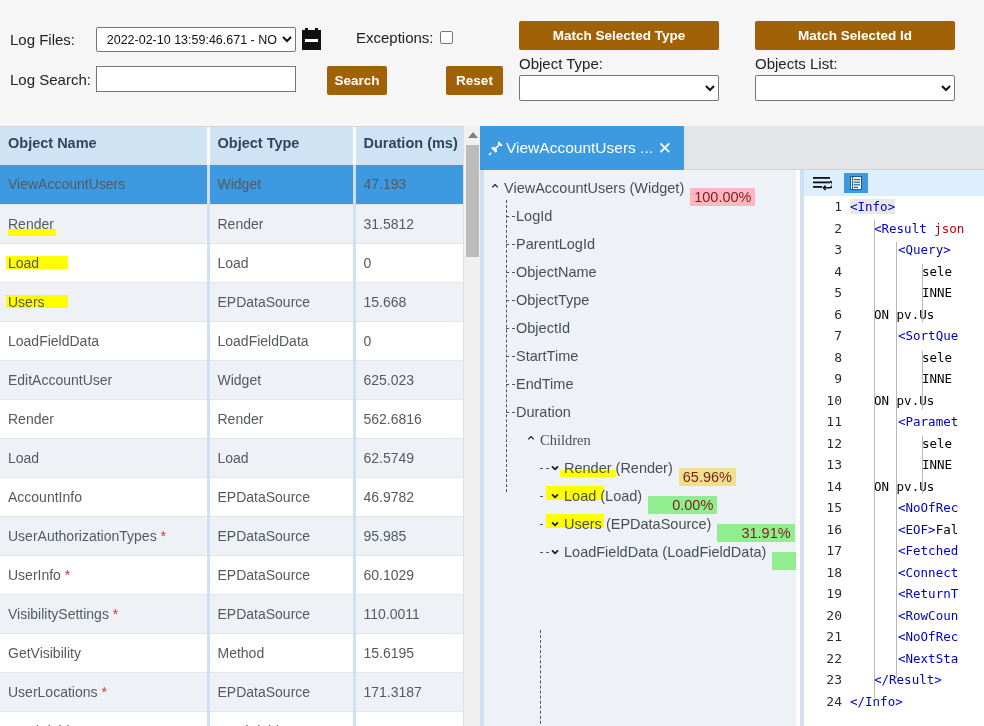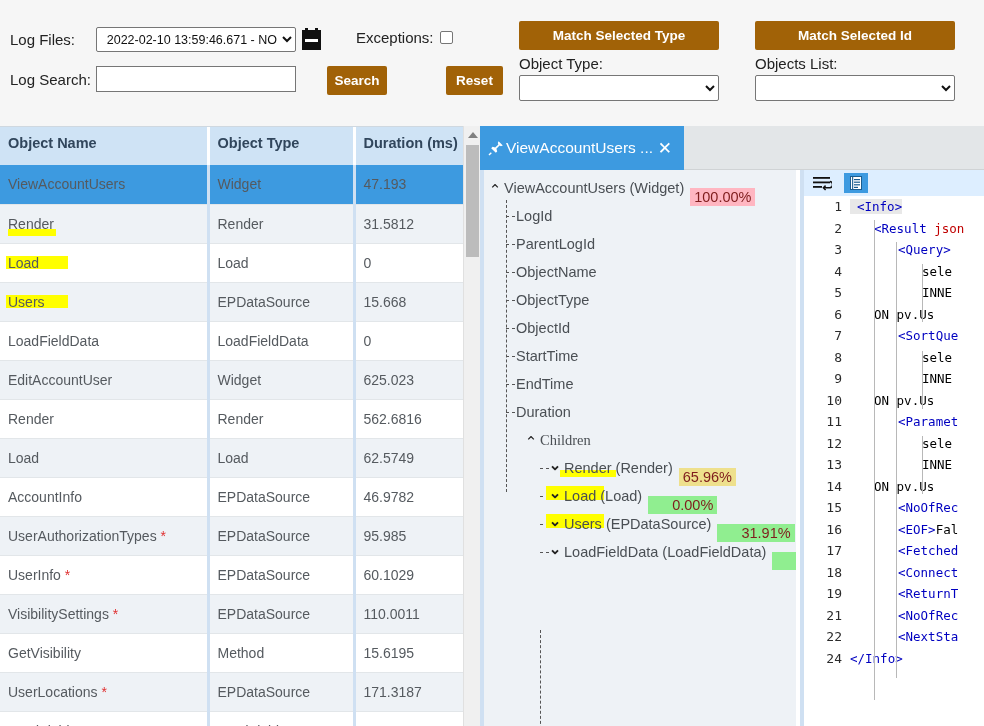--- a/index.html
+++ b/index.html
@@ -620,37 +620,39 @@
       </svg>
     </span>
   </div>
   <div id="code-body">
     <div class="iguide" style="left:70px; top:24px; height:480px;"></div>
     <div class="iguide" style="left:92px; top:46px; height:436px;"></div>
     <div class="iguide" style="left:118px; top:68px; height:58px;"></div>
     <div class="iguide" style="left:118px; top:155px; height:58px;"></div>
     <div class="iguide" style="left:118px; top:240px; height:58px;"></div>
     <div id="code-lines">
-        <div class="code-line"><span class="ln">1</span><span class="sel" style="padding-left: 7px;"><span class="tag">&lt;Info</span><span class="tag">&gt;</span><span class="plain"></span></span></div>
+        <div class="code-line"><span class="ln">1</span><span class="sel" style="padding-left: 0px;"><span class="tag">&lt;Info</span><span class="tag">&gt;</span><span class="plain"></span></span></div>
         <div class="code-line"><span class="ln">2</span><span style="padding-left: 24px;"><span class="tag">&lt;Result</span><span class="attr"> json</span></span></div>
         <div class="code-line"><span class="ln">3</span><span style="padding-left: 48px;"><span class="tag">&lt;Query</span><span class="tag">&gt;</span><span class="plain"></span></span></div>
         <div class="code-line"><span class="ln">4</span><span style="padding-left: 72px;"><span class="plain">sele</span></span></div>
         <div class="code-line"><span class="ln">5</span><span style="padding-left: 72px;"><span class="plain">INNE</span></span></div>
         <div class="code-line"><span class="ln">6</span><span style="padding-left: 24px;"><span class="plain">ON pv.Us</span></span></div>
         <div class="code-line"><span class="ln">7</span><span style="padding-left: 48px;"><span class="tag">&lt;SortQue</span></span></div>
         <div class="code-line"><span class="ln">8</span><span style="padding-left: 72px;"><span class="plain">sele</span></span></div>
         <div class="code-line"><span class="ln">9</span><span style="padding-left: 72px;"><span class="plain">INNE</span></span></div>
         <div class="code-line"><span class="ln">10</span><span style="padding-left: 24px;"><span class="plain">ON pv.Us</span></span></div>
         <div class="code-line"><span class="ln">11</span><span style="padding-left: 48px;"><span class="tag">&lt;Paramet</span></span></div>
         <div class="code-line"><span class="ln">12</span><span style="padding-left: 72px;"><span class="plain">sele</span></span></div>
         <div class="code-line"><span class="ln">13</span><span style="padding-left: 72px;"><span class="plain">INNE</span></span></div>
         <div class="code-line"><span class="ln">14</span><span style="padding-left: 24px;"><span class="plain">ON pv.Us</span></span></div>
         <div class="code-line"><span class="ln">15</span><span style="padding-left: 48px;"><span class="tag">&lt;NoOfRec</span></span></div>
         <div class="code-line"><span class="ln">16</span><span style="padding-left: 48px;"><span class="tag">&lt;EOF</span><span class="tag">&gt;</span><span class="plain">Fal</span></span></div>
         <div class="code-line"><span class="ln">17</span><span style="padding-left: 48px;"><span class="tag">&lt;Fetched</span></span></div>
         <div class="code-line"><span class="ln">18</span><span style="padding-left: 48px;"><span class="tag">&lt;Connect</span></span></div>
         <div class="code-line"><span class="ln">19</span><span style="padding-left: 48px;"><span class="tag">&lt;ReturnT</span></span></div>
+        <div class="code-line"><span class="ln">20</span><span style="padding-left: 48px;"><span class="tag">&lt;RowCoun</span></span></div>
         <div class="code-line"><span class="ln">21</span><span style="padding-left: 48px;"><span class="tag">&lt;NoOfRec</span></span></div>
         <div class="code-line"><span class="ln">22</span><span style="padding-left: 48px;"><span class="tag">&lt;NextSta</span></span></div>
+        <div class="code-line"><span class="ln">23</span><span style="padding-left: 24px;"><span class="tag">&lt;/Result</span><span class="tag">&gt;</span><span class="plain"></span></span></div>
         <div class="code-line"><span class="ln">24</span><span style="padding-left: 0px;"><span class="tag">&lt;/Info</span><span class="tag">&gt;</span><span class="plain"></span></span></div>
       </div>
   </div>
 </div>
 
 </body></html>

